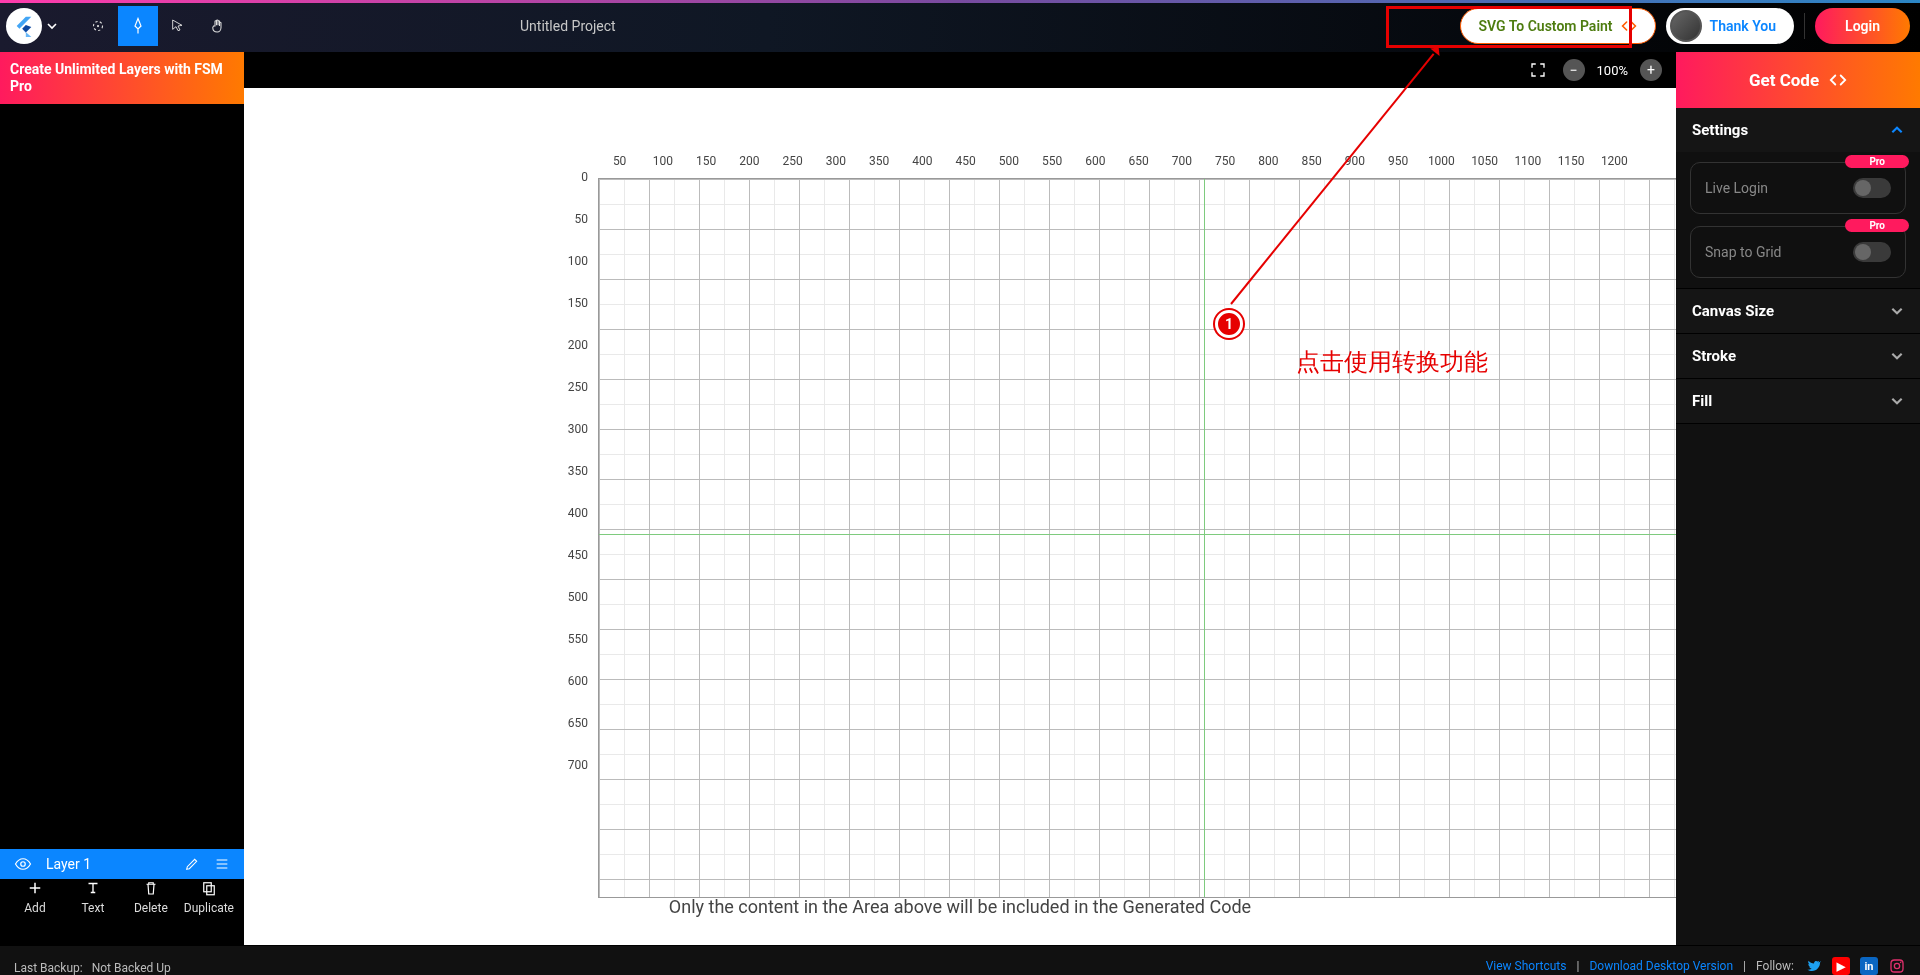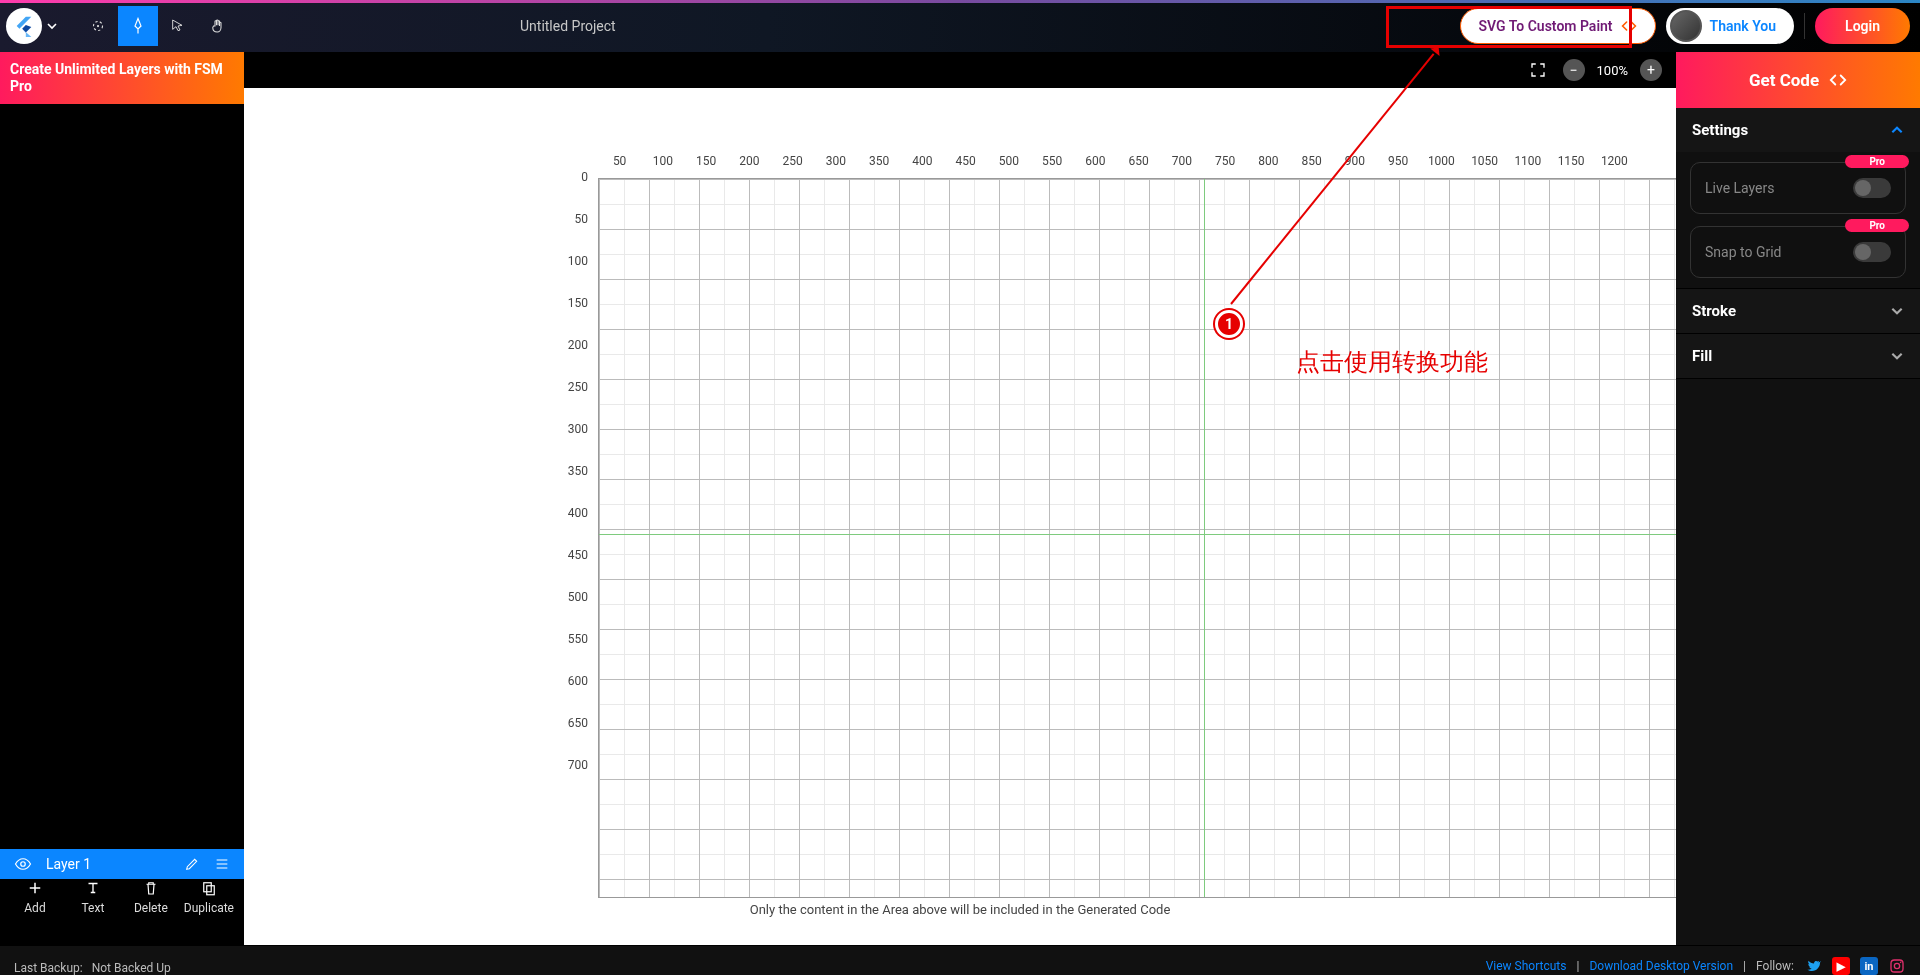--- a/index.html
+++ b/index.html
@@ -10,21 +10,21 @@
 .topbar::before { content:""; position:absolute; top:0; left:0; right:0; height:3px; background: linear-gradient(to right,#ff3cac,#784ba0,#2b86c5);}
 .logo-box { width: 36px; height: 36px; margin-left: 6px; background: #fff; border-radius: 18px; display:flex; align-items:center; justify-content:center; }
 .logo-box svg { width:22px; height:22px; }
 .chev-btn { width: 20px; height: 40px; display:flex; align-items:center; justify-content:center; color:#fff; cursor:pointer; }
 .tool-group { display:flex; margin-left: 16px; gap:0; }
 .tool-btn { width: 40px; height: 40px; display:flex; align-items:center; justify-content:center; color:#ddd; cursor:pointer; }
 .tool-btn.active { background:#0b86ff; }
 .proj-title { position:absolute; left:50%; transform:translateX(-50%); width:auto; text-align:center; color:#c7c7c7; font-size:14px; left: 520px; transform:none;}
 .right-cluster { position:absolute; right:0; top:0; height:52px; display:flex; align-items:center; gap:10px; padding-right:10px; }
 .pill { height:36px; border-radius:18px; background:#fff; display:flex; align-items:center; padding:0 18px; gap:8px; font-size:14px; font-weight:600; cursor:pointer; }
-.svg-pill { color:#701a75; border:1px solid #ff5a00; }
+.svg-pill { color:#4d7c0f; border:1px solid #ff5a00; }
 .thank-pill { color:#0b86ff; padding-left:4px; }
 .avatar { width:32px; height:32px; border-radius:16px; background:linear-gradient(135deg,#666,#333); border:2px solid #555; }
 .vsep { width:1px; height:26px; background:#333; }
 .login-btn { height:36px; border-radius:18px; padding:0 30px; display:flex; align-items:center; font-weight:600; font-size:14px; background:linear-gradient(90deg,#ff1a5e,#ff7a00); color:#fff; cursor:pointer; }
 
 
 .promo { position:absolute; top:52px; left:0; width:244px; height:52px; background:linear-gradient(90deg,#ff1a5e,#ff7a00); display:flex; align-items:center; padding:6px 10px; font-size:14px; font-weight:700; line-height:1.2; }
 .left-col { position:absolute; top:104px; left:0; bottom:126px; width:244px; background:#000; }
 
 
@@ -38,21 +38,21 @@
 .tick-x { width:50px; text-align:center; font-size:12px; color:#444; }
 .tick-y { height:50px; display:flex; align-items:flex-start; justify-content:flex-end; font-size:12px; color:#444; padding-right:6px; margin-top:-8px;}
 .grid-area { position:absolute; top:90px; left:354px; width:1210px; height:720px; border:1px solid #999; background-image:
   repeating-linear-gradient(to right, #bbb 0, #bbb 1px, transparent 1px, transparent 50px),
   repeating-linear-gradient(to bottom, #bbb 0, #bbb 1px, transparent 1px, transparent 50px),
   repeating-linear-gradient(to right, #e9e9e9 0, #e9e9e9 1px, transparent 1px, transparent 25px),
   repeating-linear-gradient(to bottom, #e9e9e9 0, #e9e9e9 1px, transparent 1px, transparent 25px);
 }
 .grid-area .v-center { position:absolute; top:0; bottom:0; left:605px; width:1px; background:#7ecb7e; }
 .grid-area .h-center { position:absolute; left:0; right:0; top:355px; height:1px; background:#7ecb7e; }
-.caption { position:absolute; bottom:28px; left:0; right:0; text-align:center; font-size:13px; color:#444; }
+.caption { position:absolute; bottom:28px; left:0; right:0; text-align:center; font-size:18px; color:#444; }
 
 
 .anno-box { position:absolute; border:3px solid #e60000; pointer-events:none; }
 .anno-line { position:absolute; height:2px; background:#e60000; transform-origin:left center; pointer-events:none; }
 .anno-line::after { content:""; position:absolute; right:-2px; top:-5px; border:6px solid transparent; border-left-color:#e60000; transform: translateX(100%);}
 .anno-marker { position:absolute; width:28px; height:28px; border-radius:14px; background:#e60000; border:3px solid #fff; box-shadow:0 0 0 2px #e60000; color:#fff; font-weight:700; display:flex; align-items:center; justify-content:center; font-size:14px; pointer-events:none; }
 .anno-text { position:absolute; color:#e60000; font-size:24px; font-family: "PingFang SC","Microsoft YaHei",sans-serif; pointer-events:none; }
 
 
 .right-panel { position:absolute; top:52px; right:0; bottom:30px; width:244px; background:#111; display:flex; flex-direction:column; }
@@ -221,29 +221,37 @@
   </div>
   <div class="panel-sec">
     <div class="sec-head">
       <span>Settings</span>
       <svg width="14" height="14" viewBox="0 0 12 12">
           <path d="M2 8l4-4 4 4" stroke="#0b86ff" stroke-width="1.8" fill="none"></path>
         </svg>
     </div>
     <div class="sec-body">
       <div class="toggle-card">
-        <span>Live Layers</span>
+        <span>Live Login</span>
         <div class="switch"></div>
         <div class="badge-pro">Pro</div>
       </div>
       <div class="toggle-card">
         <span>Snap to Grid</span>
         <div class="switch"></div>
         <div class="badge-pro">Pro</div>
       </div>
+    </div>
+  </div>
+  <div class="panel-sec">
+    <div class="sec-head">
+      <span>Canvas Size</span>
+      <svg width="14" height="14" viewBox="0 0 12 12">
+          <path d="M2 4l4 4 4-4" stroke="#aaa" stroke-width="1.8" fill="none"></path>
+        </svg>
     </div>
   </div>
   <div class="panel-sec">
     <div class="sec-head">
       <span>Stroke</span>
       <svg width="14" height="14" viewBox="0 0 12 12">
           <path d="M2 4l4 4 4-4" stroke="#aaa" stroke-width="1.8" fill="none"></path>
         </svg>
     </div>
   </div>

